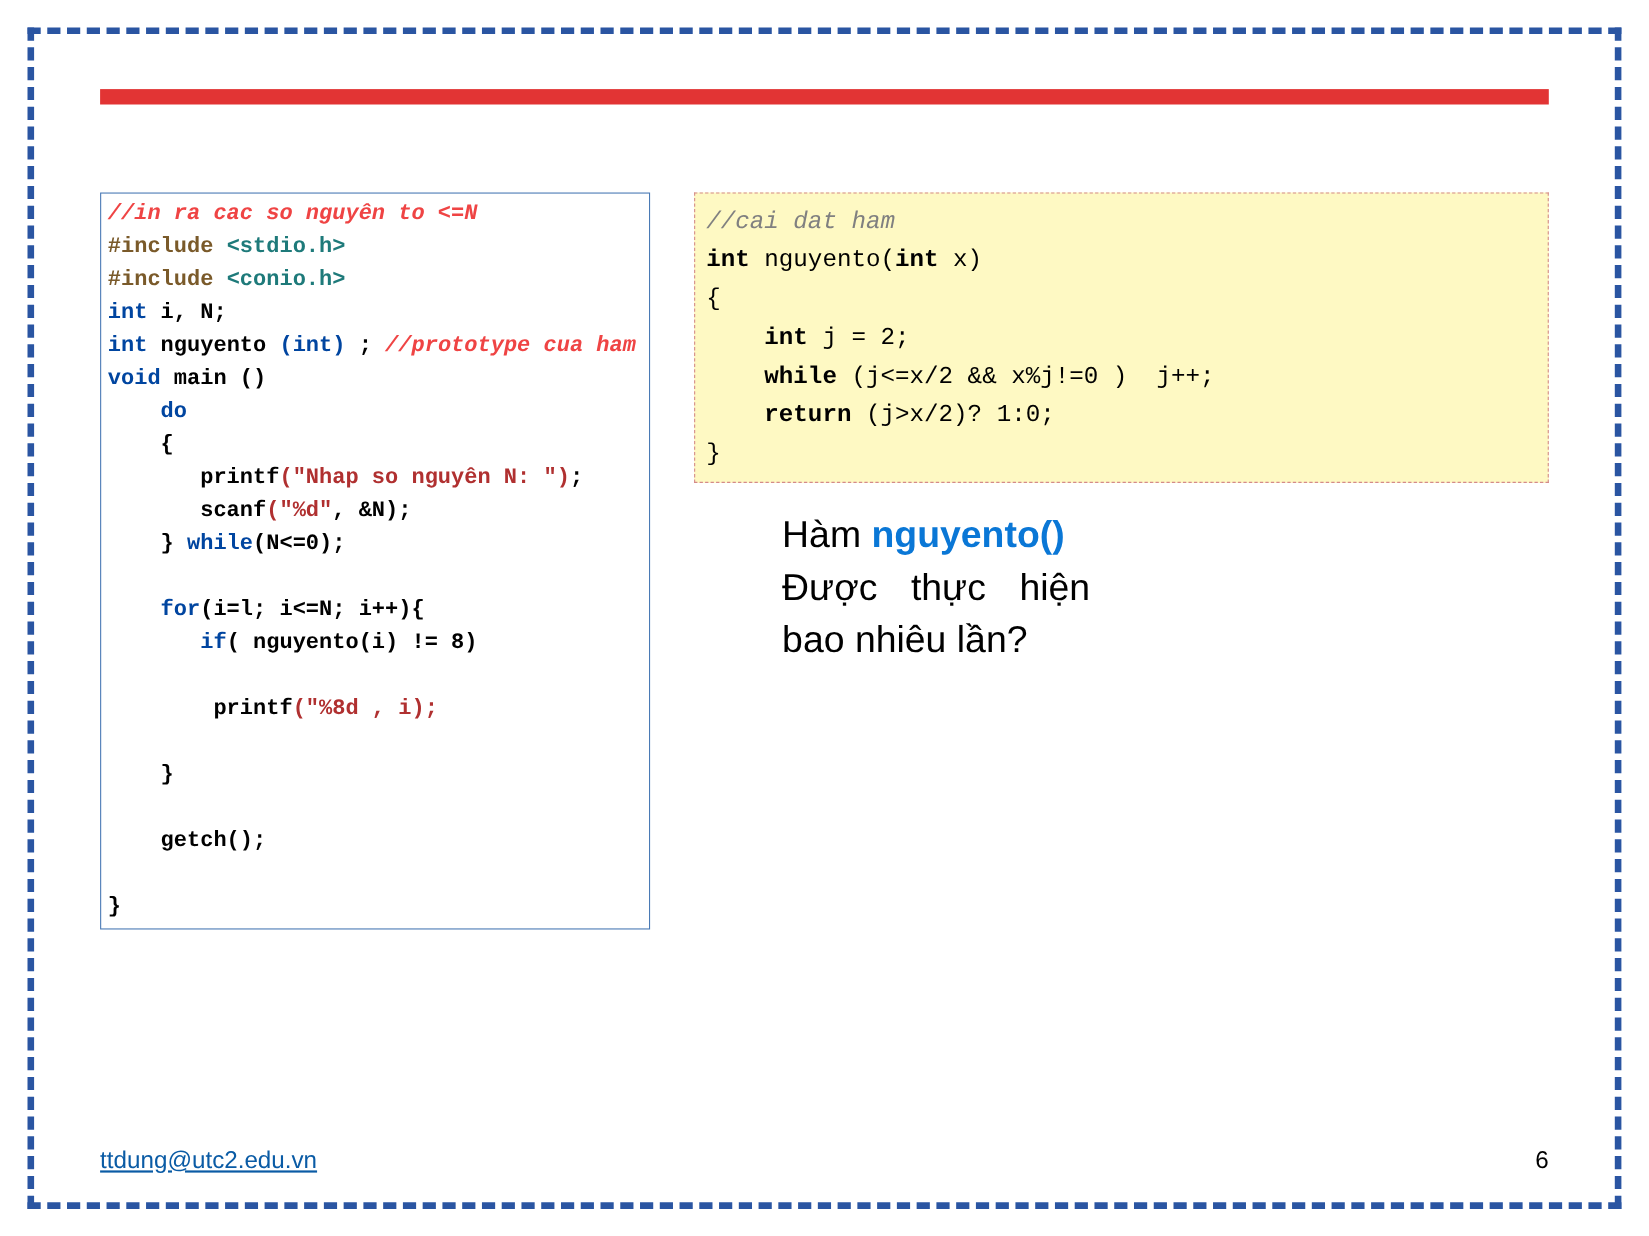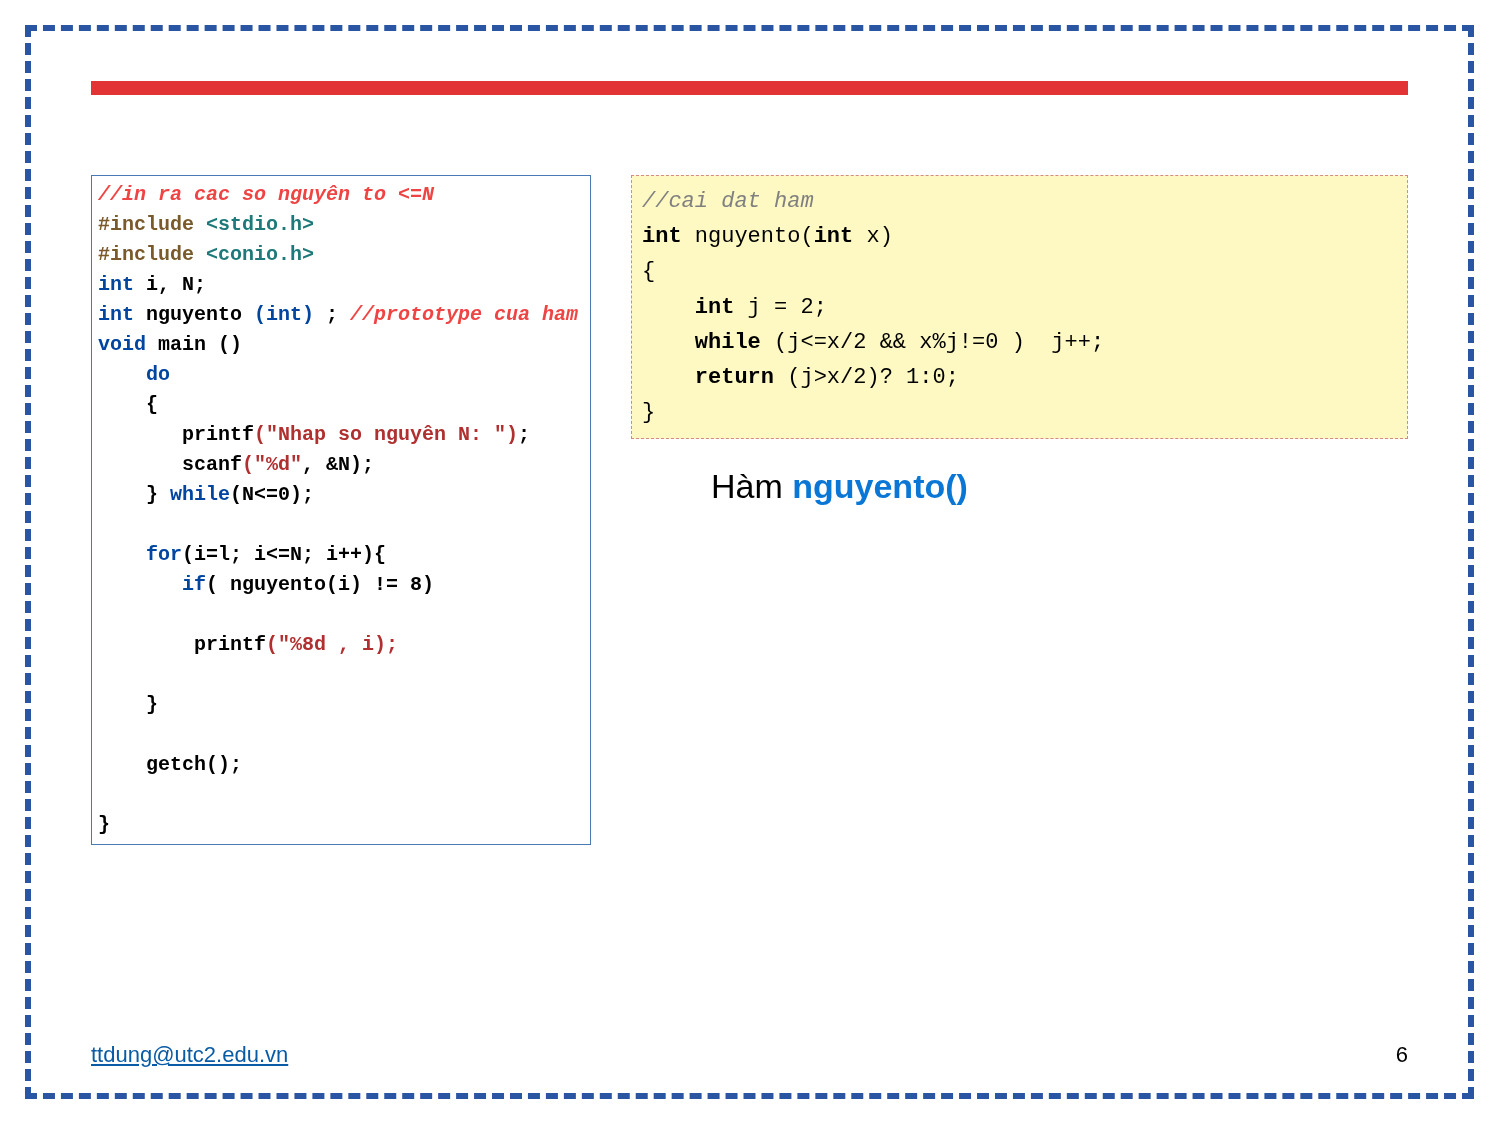--- a/index.html
+++ b/index.html
@@ -128,20 +128,21 @@
 <div class="code-box-right"><span class="r-comment">//cai dat ham</span>
 <span class="r-kw">int</span><span> nguyento(</span><span class="r-kw">int</span><span> x)</span>
 <span>{</span>
 <span class="r-kw">    int</span><span> j = 2;</span>
 <span class="r-kw">    while</span><span> (j&lt;=x/2 &amp;&amp; x%j!=0 )  j++;</span>
 <span class="r-kw">    return</span><span> (j&gt;x/2)? 1:0;</span>
 <span>}</span></div>
 
       <div class="question">
         <span>Hàm </span><span class="fn-name">nguyento()</span><br>
+        <span>Được thực hiện bao nhiêu lần?</span>
       </div>
     </div>
   </div>
 
   <div class="footer">
     <span class="email">ttdung@utc2.edu.vn</span>
     <span class="page-num">6</span>
   </div>
 </div>
 

